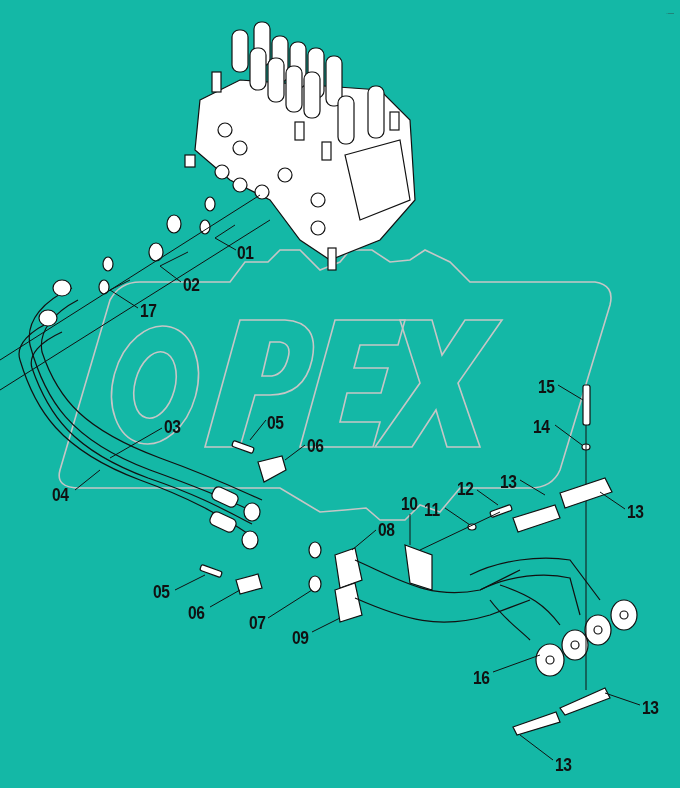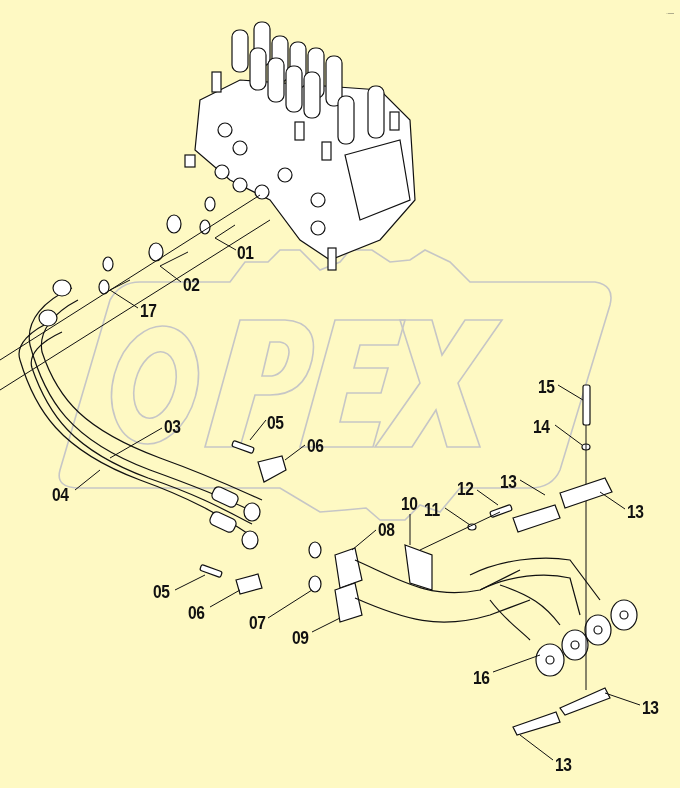--- a/index.html
+++ b/index.html
@@ -1,20 +1,20 @@
 <!DOCTYPE html>
 <html><head>
 <meta charset="utf-8">
 <style>
   html, body { margin: 0; padding: 0; background: #ffffff; }
   #canvas {
     position: relative;
     width: 680px;
     height: 788px;
-    background: #fef9c3;
+    background: #14b8a6;
     overflow: hidden;
     font-family: "Liberation Sans", sans-serif;
   }
   svg.diagram { position: absolute; left: 0; top: 0; }
   .callout {
     position: absolute;
     font-family: "Liberation Sans", sans-serif;
     font-size: 19px;
     font-weight: bold;
     color: #111111;

